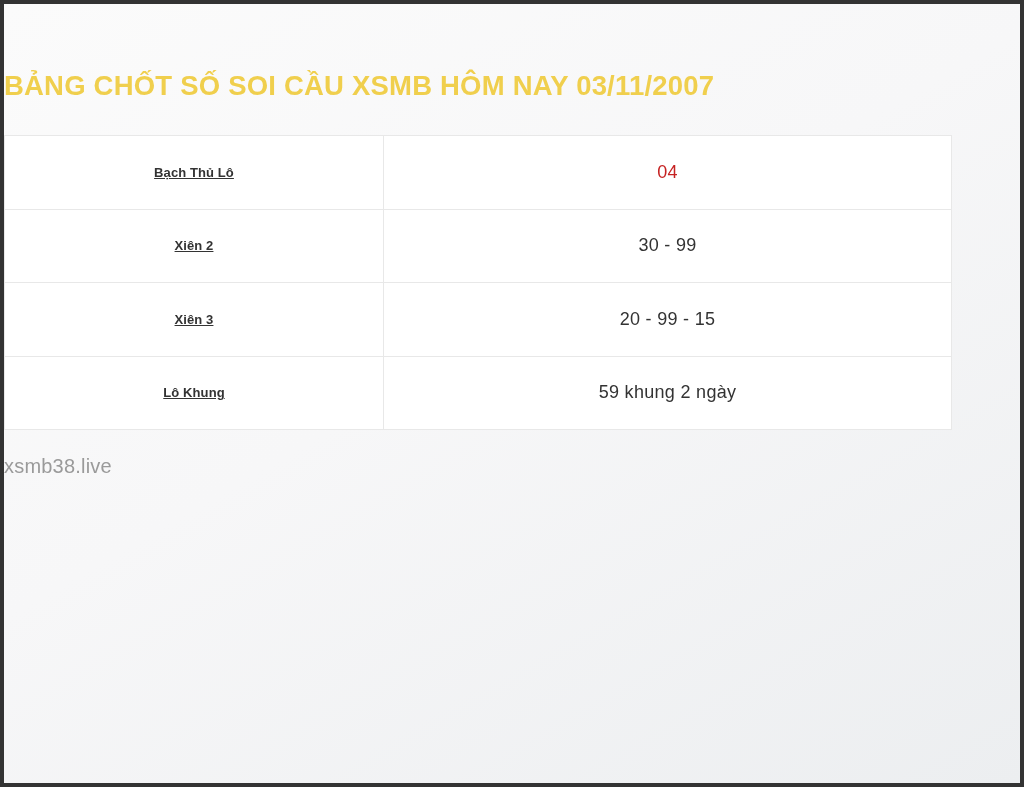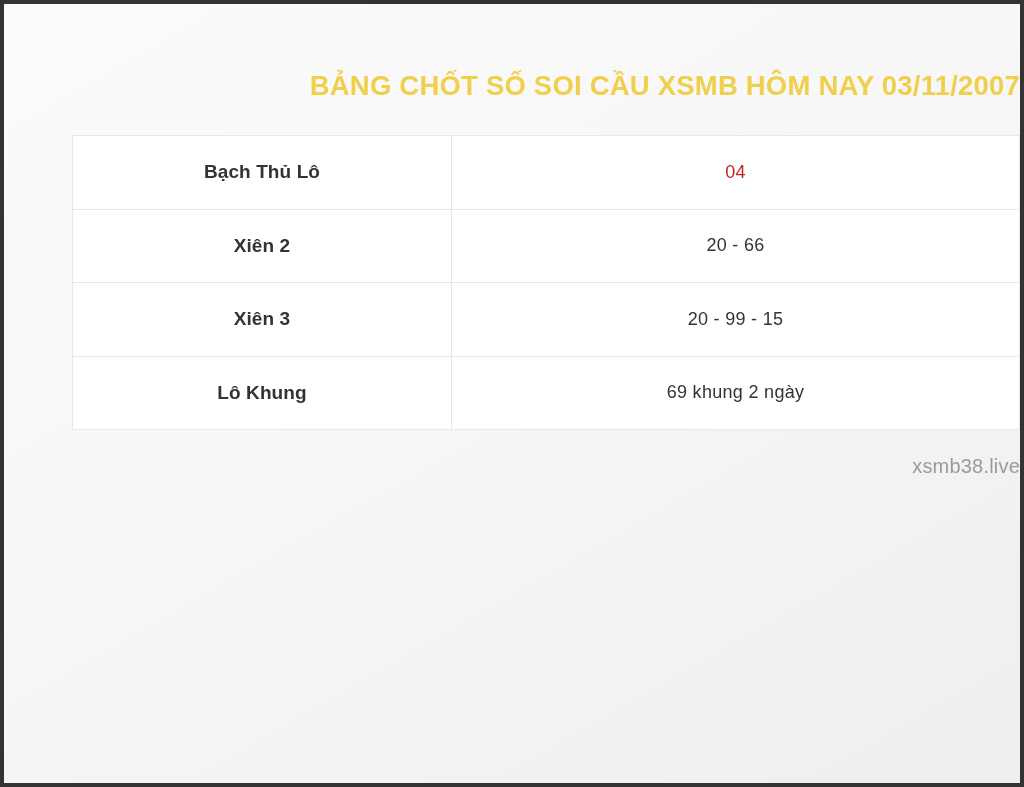--- a/index.html
+++ b/index.html
@@ -27,21 +27,21 @@
   }
 
   .canvas {
     position: absolute;
     left: 0;
     top: 0;
     right: 0;
     bottom: 0;
     display: flex;
     flex-direction: column;
-    align-items: flex-end;
+    align-items: flex-start;
   }
 
   .page-title {
     margin-top: 66px;
     font-size: 27.5px;
     font-weight: bold;
     letter-spacing: 0.2px;
     color: #f0cf4d;
     text-align: center;
     white-space: nowrap;
@@ -66,24 +66,25 @@
 
   .result-table td {
     border: 1px solid #e8e8e8;
     text-align: center;
     vertical-align: middle;
     padding: 0;
   }
 
   .col-label {
     width: 40%;
-    font-size: 19px;
+    font-size: 13px;
     font-weight: bold;
     color: #333333;
     letter-spacing: 0.1px;
+    text-decoration: underline;
   }
 
   .col-value {
     width: 60%;
     font-size: 18px;
     font-weight: normal;
     color: #333333;
     letter-spacing: 0.3px;
   }
 
@@ -111,33 +112,33 @@
         <tbody>
 
           <tr>
             <td class="col-label">Bạch Thủ Lô</td>
             <td class="col-value highlight">04</td>
           </tr>
 
 
           <tr>
             <td class="col-label">Xiên 2</td>
-            <td class="col-value">20 - 66</td>
+            <td class="col-value">30 - 99</td>
           </tr>
 
           <tr>
             <td class="col-label">Xiên 3</td>
             <td class="col-value">20 - 99 - 15</td>
           </tr>
 
 
 
           <tr>
             <td class="col-label">Lô Khung</td>
-            <td class="col-value">69 khung 2 ngày</td>
+            <td class="col-value">59 khung 2 ngày</td>
           </tr>
 
         </tbody>
       </table>
     </div>
 
     <div class="footer-note">xsmb38.live</div>
 
   </div>
 </div>

